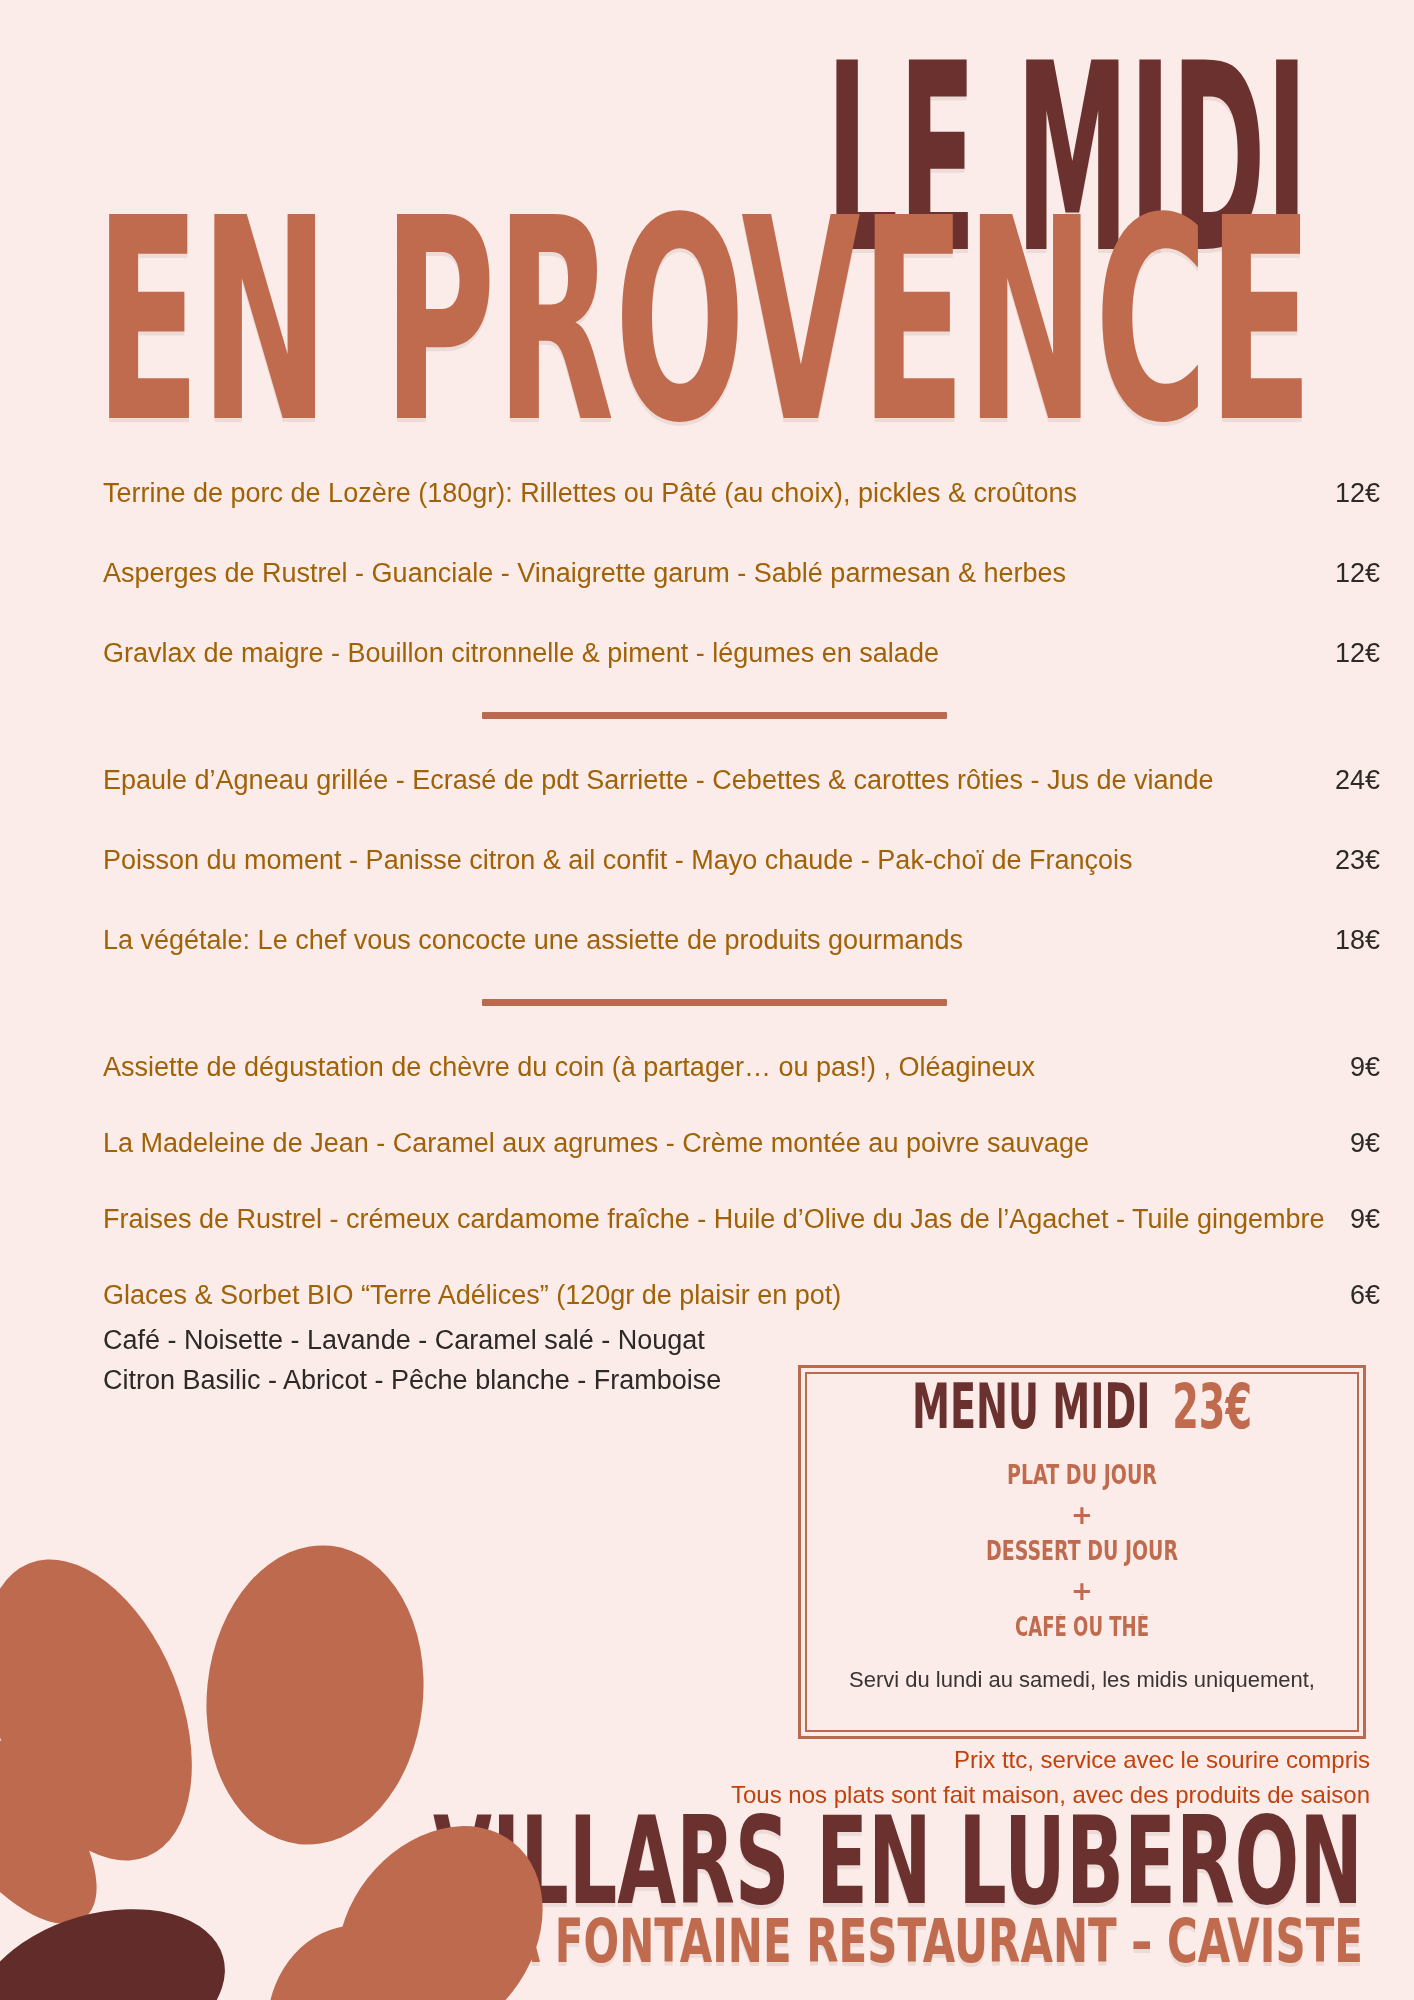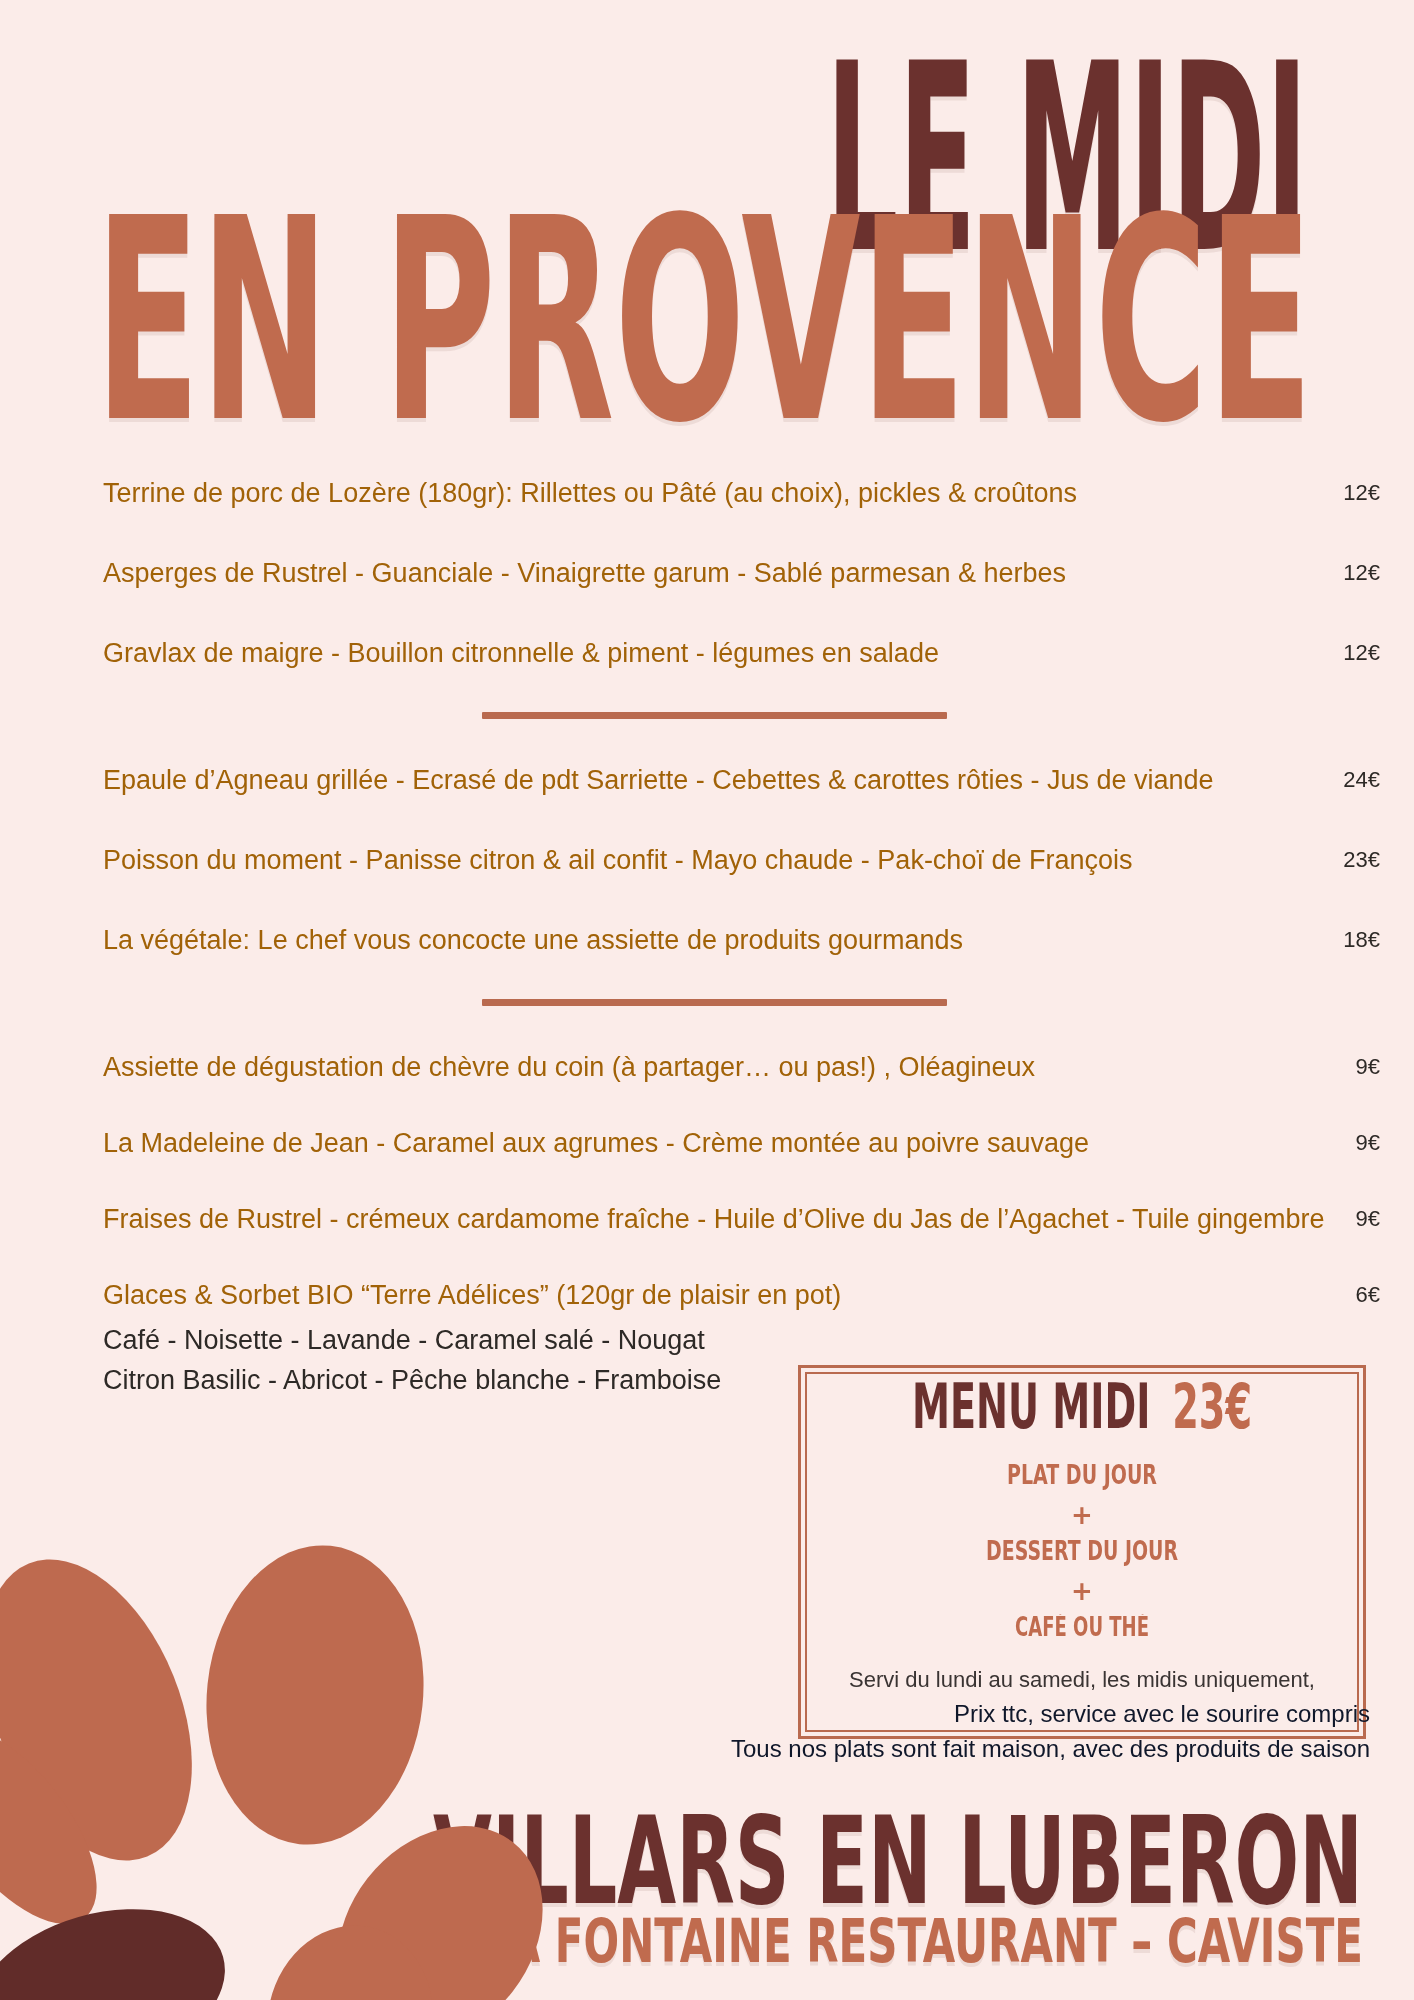--- a/index.html
+++ b/index.html
@@ -10,21 +10,21 @@
     color:#2D2926;
   }
   .abs{position:absolute;}
   
   svg text{font-family:"DejaVu Sans",sans-serif;font-weight:bold;}
   .soft-shadow{filter:drop-shadow(0 4px 0 rgba(120,70,60,0.10));}
   
   #menu-list{position:absolute;left:103px;top:472px;width:1277px;}
   .row{display:flex;align-items:flex-end;gap:16px;margin-bottom:38px;}
   .iname{flex:1 1 auto;font-size:27px;line-height:42px;color:#a16207;}
-  .iprice{white-space:nowrap;font-size:22px;line-height:42px;color:#2D2926;}
+  .iprice{white-space:nowrap;font-size:27px;line-height:42px;color:#2D2926;}
   .divider{width:465px;height:7px;background:#B96A4F;margin:28px 0 40px 379px;border-radius:1px;}
   #sec-desserts .row{margin-bottom:34px;}
   .glaces-flavors{margin-top:4px;}
   .flavor-line{font-size:27px;line-height:40px;color:#2D2926;}
   
   #menu-midi-box{
     position:absolute;left:798px;top:1365px;width:568px;height:374px;
     border:3px solid #B96A4F;box-sizing:border-box;background:transparent;text-decoration:underline;
   }
   #menu-midi-box .inner-line{
@@ -32,21 +32,21 @@
   }
   #menu-midi-box .content{
     position:absolute;inset:0;display:flex;flex-direction:column;align-items:center;
     padding-top:10px;box-sizing:border-box;
   }
   .plus{font-family:"DejaVu Sans",sans-serif;font-weight:bold;font-size:26px;line-height:26px;color:#C06B4E;margin-top:12px;}
   .box-item{margin-top:10px;}
   .box-title{margin-top:0;}
   .box-note{margin-top:24px;text-align:right;font-size:22px;line-height:27px;color:#3A3433;}
   
-  #footer-notes{position:absolute;right:44px;top:1696px;text-align:right;font-size:24px;line-height:35px;color:#0f172a;}
+  #footer-notes{position:absolute;right:44px;top:1742px;text-align:right;font-size:24px;line-height:35px;color:#c2410c;}
 </style>
 </head>
 <body>
 
 <svg class="abs soft-shadow" style="left:823px;top:57px;" width="490" height="205">
   <text x="485" y="192" text-anchor="end" textLength="482" lengthAdjust="spacingAndGlyphs" font-size="260" fill="#6B312E">LE MIDI</text>
 </svg>
 
 <svg class="abs soft-shadow" style="left:93px;top:210px;" width="1225" height="220">
   <text x="2" y="208" textLength="1218" lengthAdjust="spacingAndGlyphs" font-size="280" fill="#C06B4E">EN PROVENCE</text>

